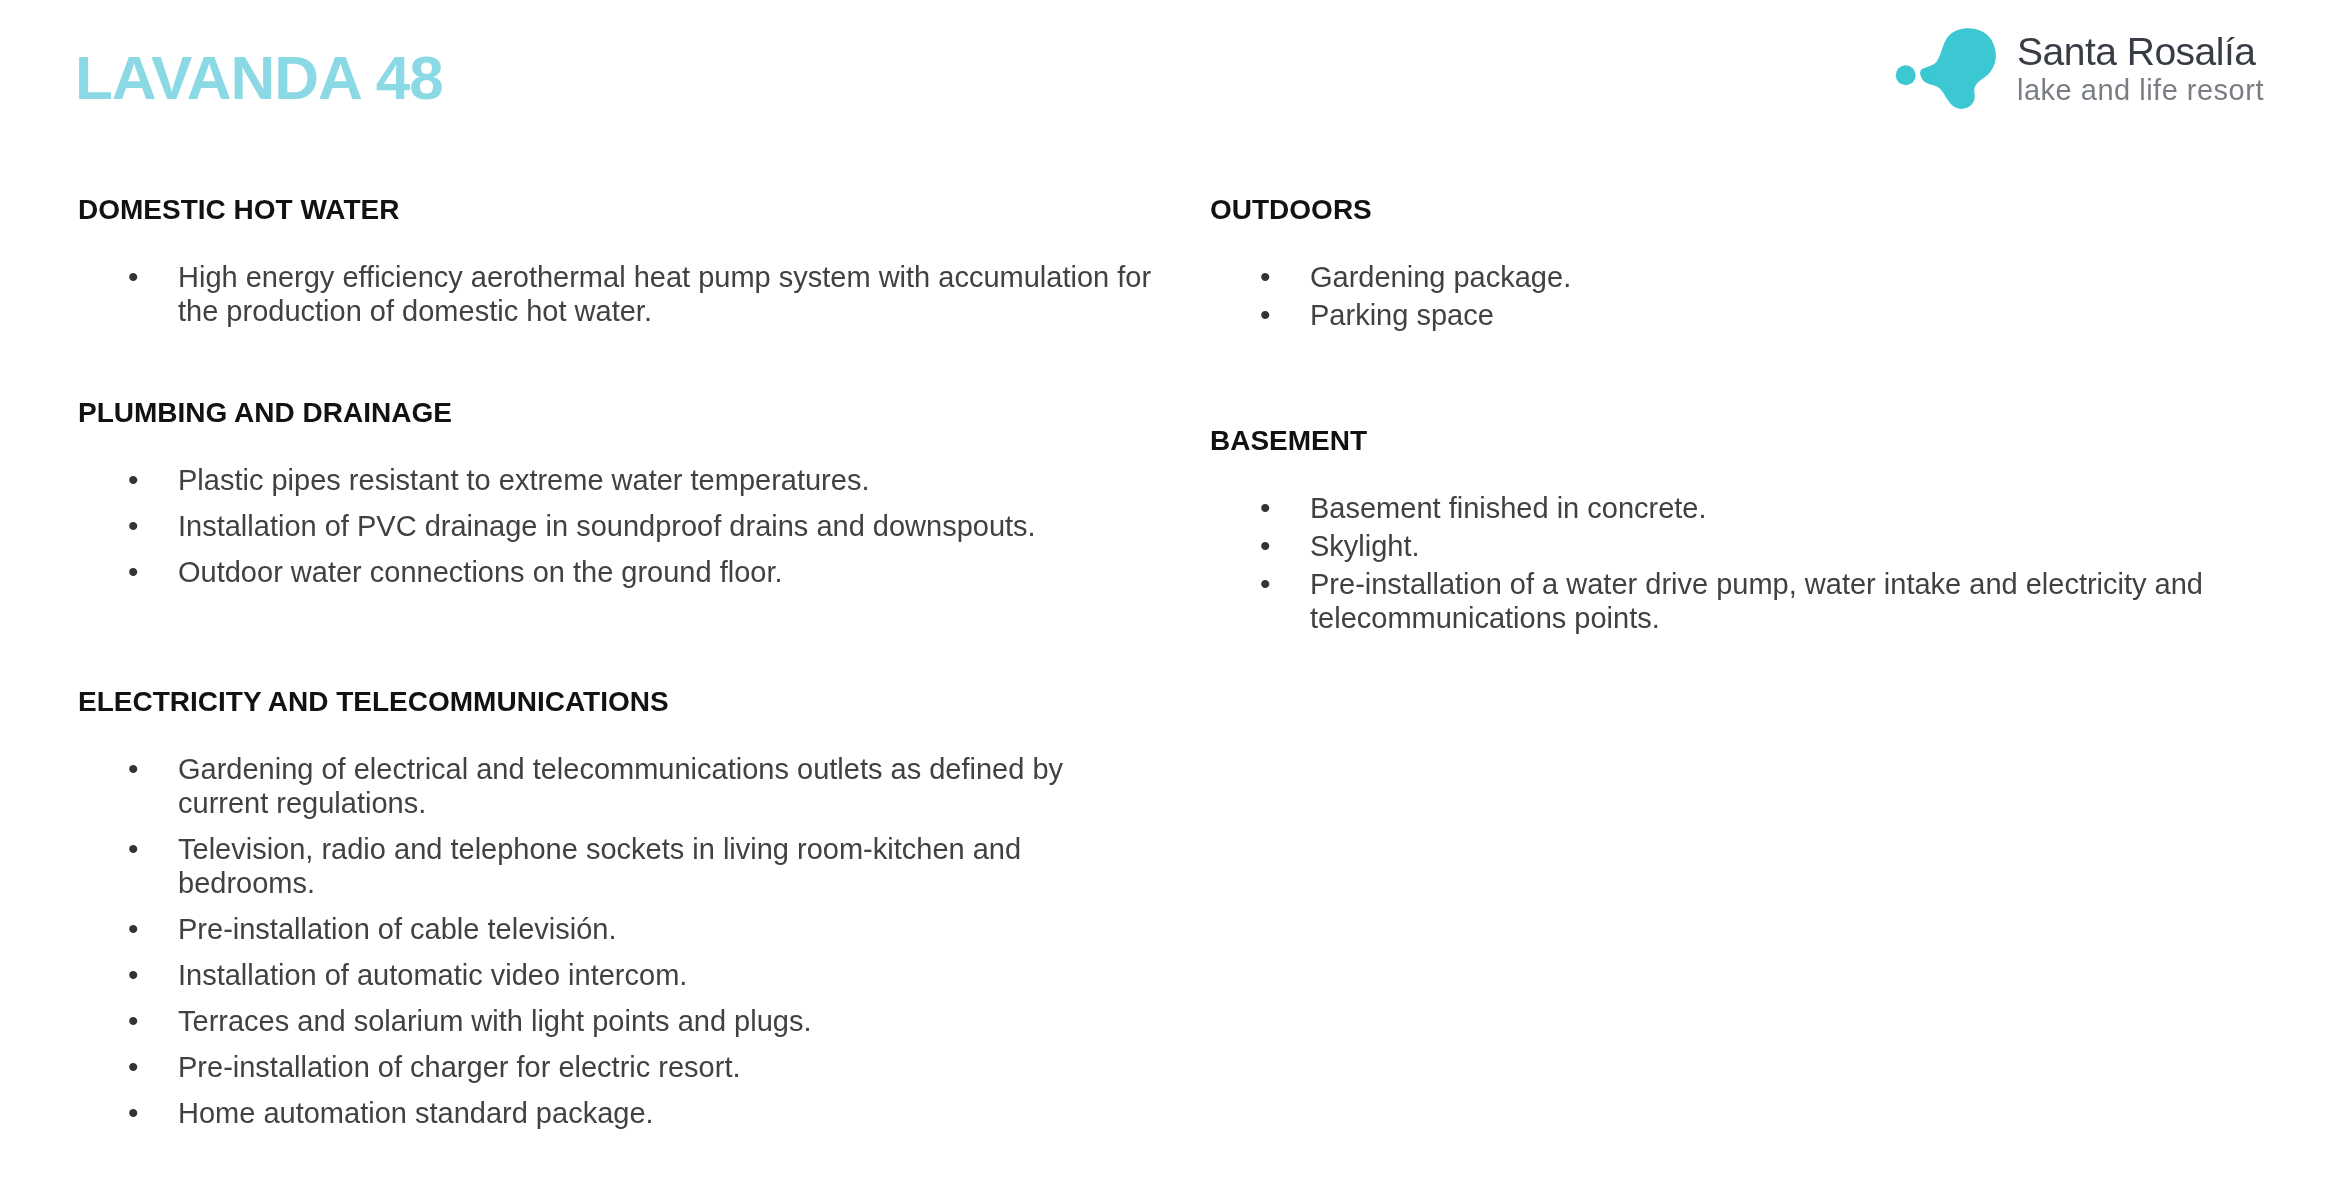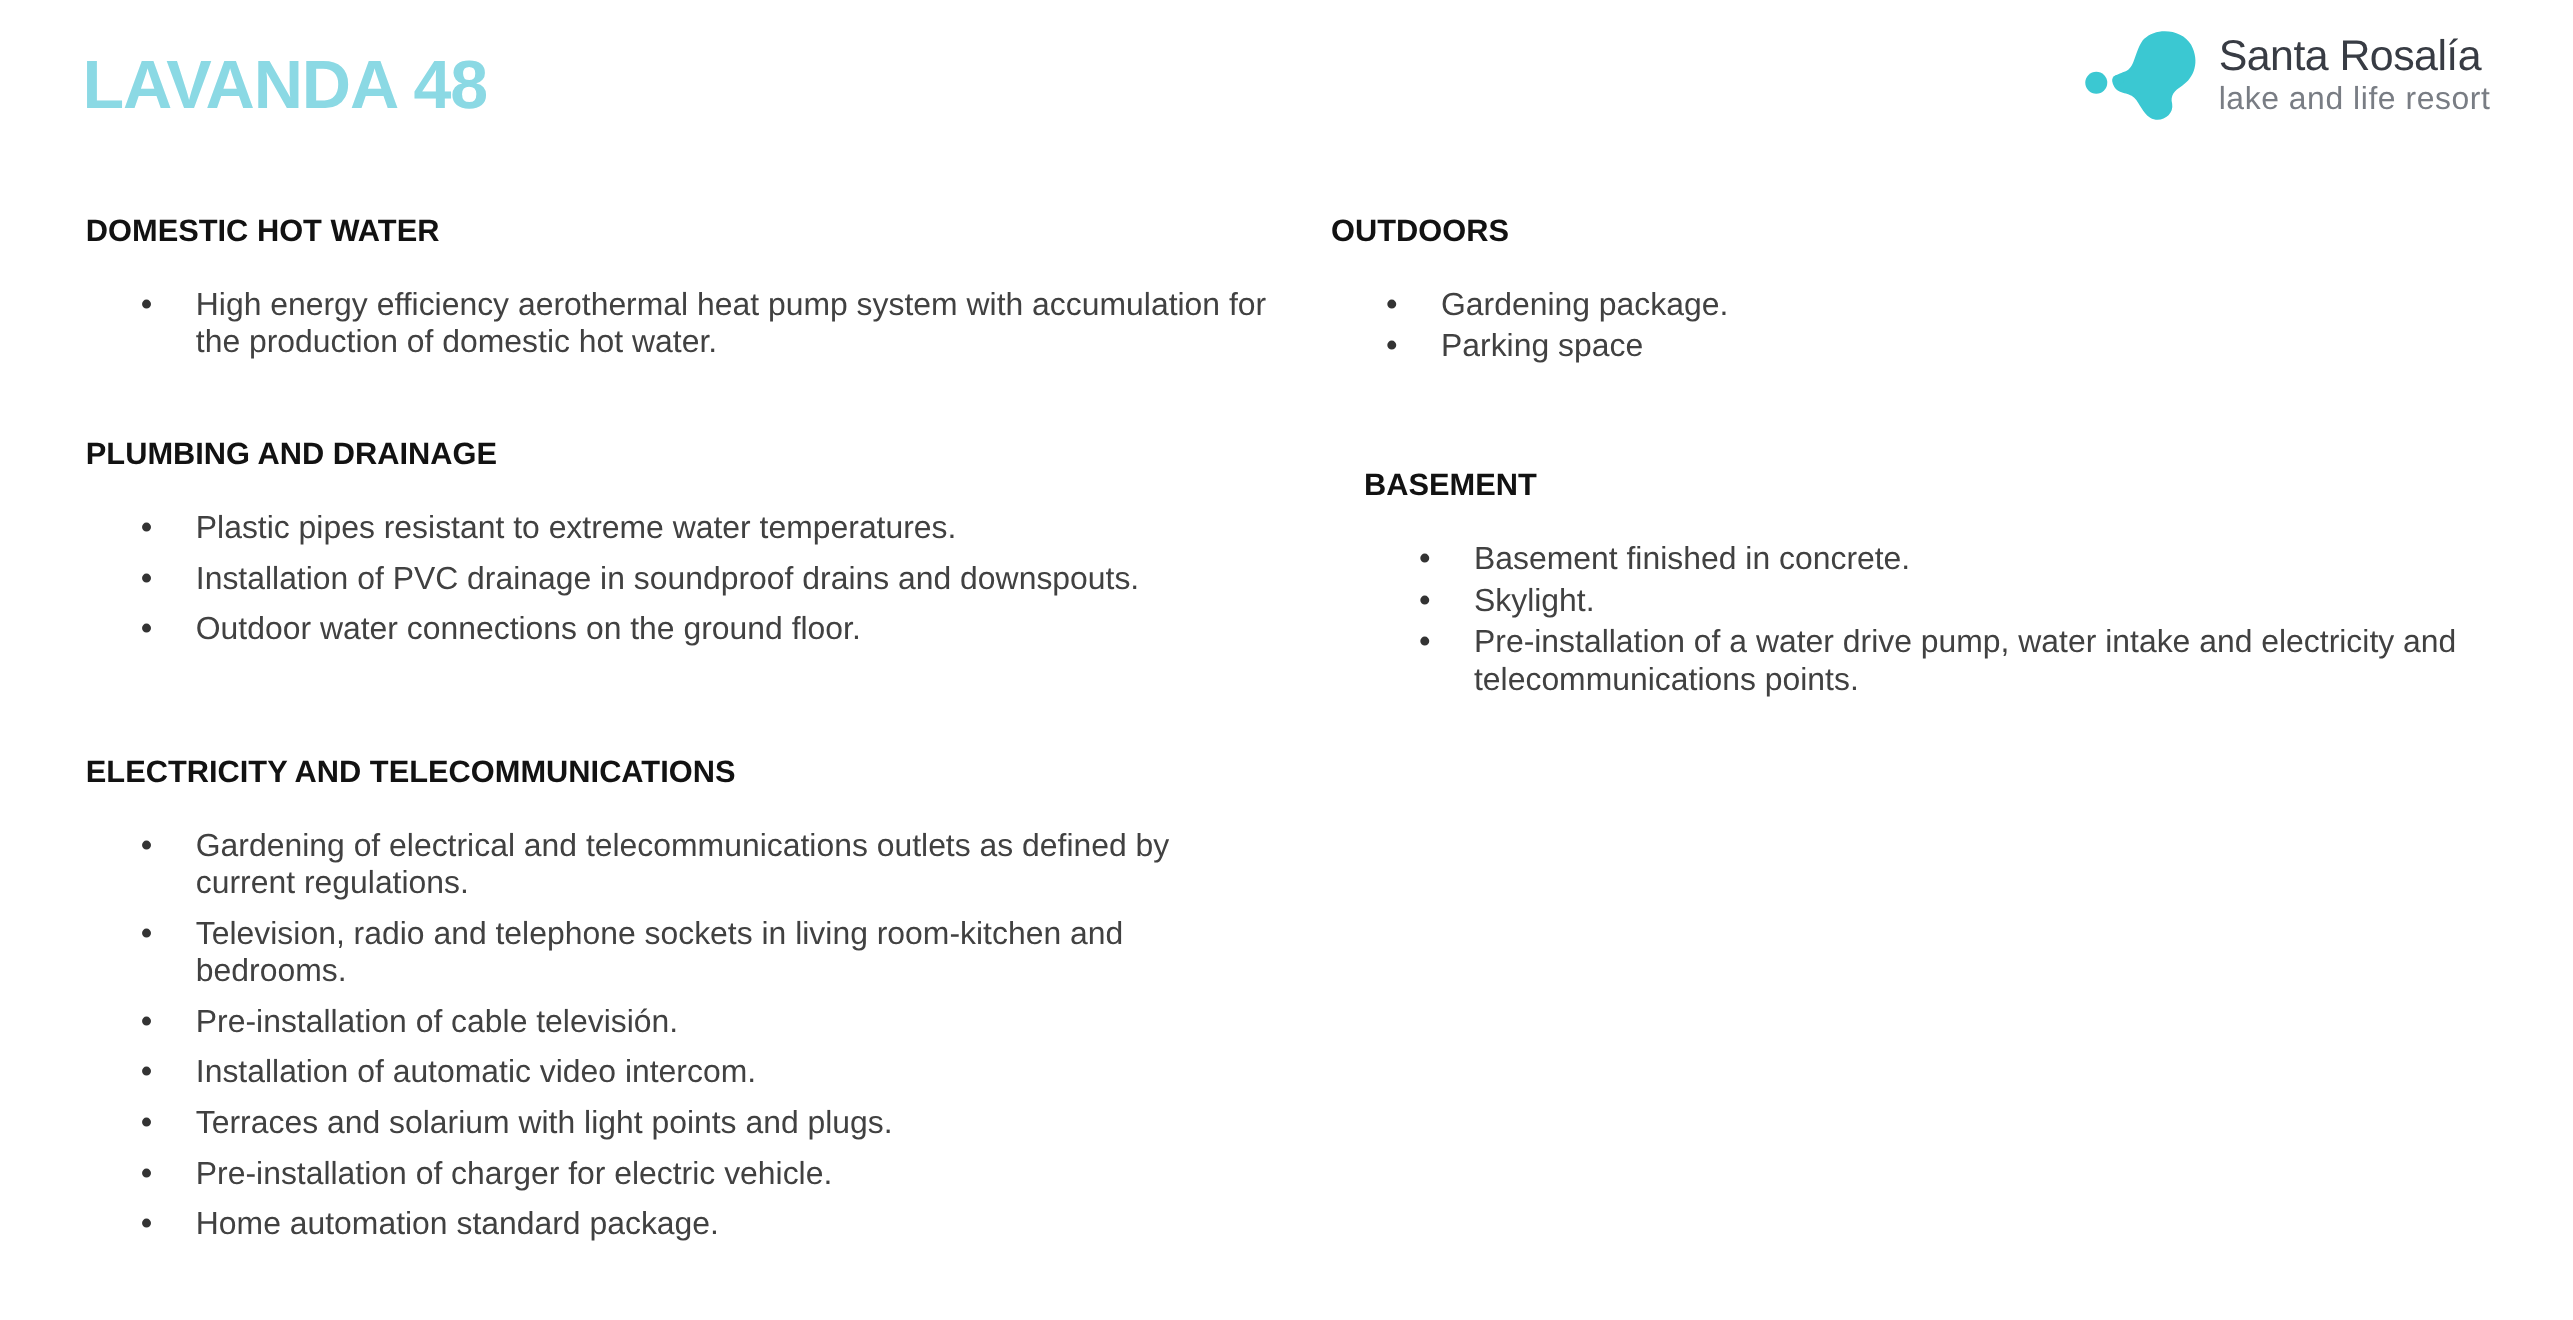--- a/index.html
+++ b/index.html
@@ -88,21 +88,21 @@
     position:absolute;
     left:50px;
     top:0;
     color:#333;
     font-size:30px;
     line-height:34px;
   }
   
   .column.left .section:nth-child(2){margin-top:65px;}
   .column.left .section:nth-child(3){margin-top:93px;}
-  .column.right .section:nth-child(2){margin-top:89px;margin-left:30px;}
+  .column.right .section:nth-child(2){margin-top:89px;}
 </style>
 </head>
 <body>
 
 <div class="page">
 
   <h1 class="doc-title">LAVANDA 48</h1>
 
   <div class="logo">
     <svg class="logo-mark" viewBox="0 0 130 100" xmlns="http://www.w3.org/2000/svg" aria-hidden="true">
@@ -140,21 +140,21 @@
         </ul>
       </section>
       <section class="section">
         <h2>ELECTRICITY AND TELECOMMUNICATIONS</h2>
         <ul>
           <li><span class="li-text">Gardening of electrical and telecommunications outlets as defined by current regulations.</span></li>
           <li><span class="li-text">Television, radio and telephone sockets in living room-kitchen and bedrooms.</span></li>
           <li><span class="li-text">Pre-installation of cable televisión.</span></li>
           <li><span class="li-text">Installation of automatic video intercom.</span></li>
           <li><span class="li-text">Terraces and solarium with light points and plugs.</span></li>
-          <li><span class="li-text">Pre-installation of charger for electric vehicle.</span></li>
+          <li><span class="li-text">Pre-installation of charger for electric resort.</span></li>
           <li><span class="li-text">Home automation standard package.</span></li>
         </ul>
       </section>
     </div>
   <div class="column right" id="col-right">
       <section class="section">
         <h2>OUTDOORS</h2>
         <ul>
           <li><span class="li-text">Gardening package.</span></li>
           <li><span class="li-text">Parking space</span></li>

